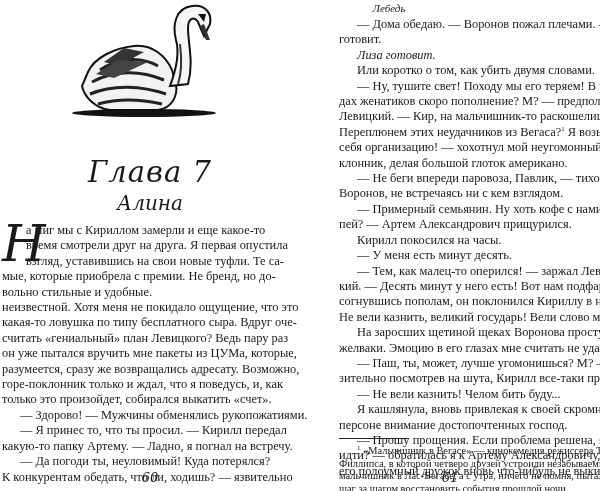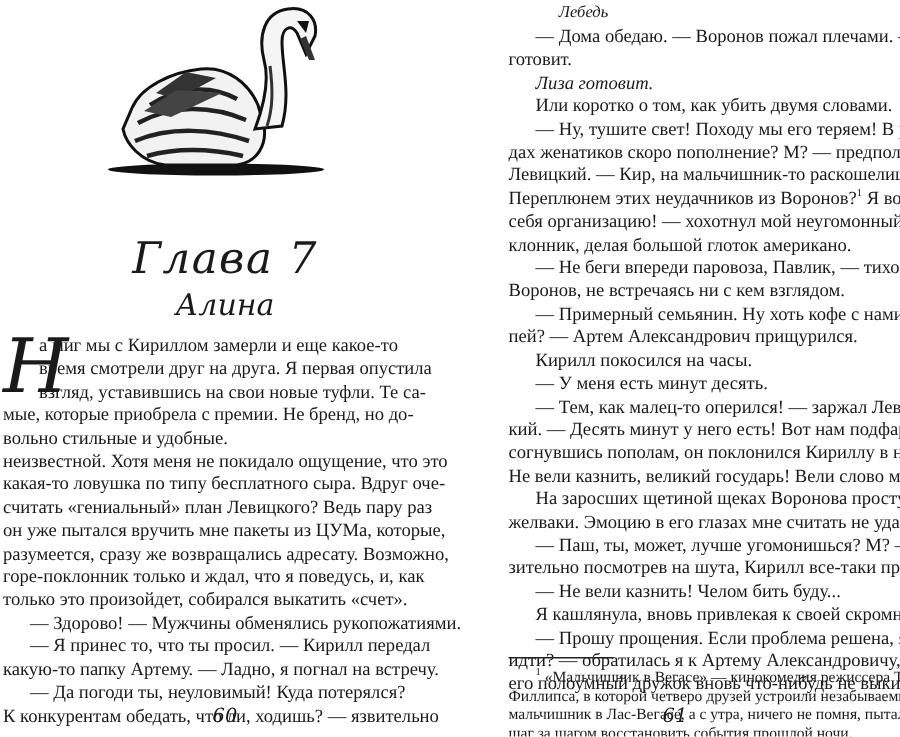--- a/index.html
+++ b/index.html
@@ -107,39 +107,40 @@
 
 <div class="page page-right">
   <div class="body-text right-text">
     <span class="line ind">— Дома обедаю. — Воронов пожал плечами. — Лиза</span>
     <span class="line last">готовит.</span>
     <span class="line last ind it">Лиза готовит.</span>
     <span class="line last ind">Или коротко о том, как убить двумя словами.</span>
     <span class="line ind">— Ну, тушите свет! Походу мы его теряем! В ря-</span>
     <span class="line">дах женатиков скоро пополнение? М? — предположил</span>
     <span class="line">Левицкий. — Кир, на мальчишник-то раскошелишься?</span>
-    <span class="line"><span>Переплюнем этих неудачников из Воронов?</span><sup class="ref">1</sup> <span>Я возьму на</span></span>
+    <span class="line"><span>Переплюнем этих неудачников из Вегаса?</span><sup class="ref">1</sup> <span>Я возьму на</span></span>
     <span class="line">себя организацию! — хохотнул мой неугомонный по-</span>
     <span class="line last">клонник, делая большой глоток американо.</span>
     <span class="line ind">— Не беги впереди паровоза, Павлик, — тихо ответил</span>
     <span class="line last">Воронов, не встречаясь ни с кем взглядом.</span>
     <span class="line ind">— Примерный семьянин. Ну хоть кофе с нами вы-</span>
     <span class="line last">пей? — Артем Александрович прищурился.</span>
     <span class="line last ind">Кирилл покосился на часы.</span>
     <span class="line last ind">— У меня есть минут десять.</span>
     <span class="line ind">— Тем, как малец-то оперился! — заржал Левиц-</span>
     <span class="line">кий. — Десять минут у него есть! Вот нам подфартило! —</span>
     <span class="line">согнувшись пополам, он поклонился Кириллу в ноги. —</span>
     <span class="line last">Не вели казнить, великий государь! Вели слово молвить!</span>
     <span class="line ind">На заросших щетиной щеках Воронова проступили</span>
     <span class="line last">желваки. Эмоцию в его глазах мне считать не удалось.</span>
     <span class="line ind">— Паш, ты, может, лучше угомонишься? М? — выра-</span>
     <span class="line">зительно посмотрев на шута, Кирилл все-таки присоеди-</span>
     <span class="line last ind">— Не вели казнить! Челом бить буду...</span>
     <span class="line ind">Я кашлянула, вновь привлекая к своей скромной</span>
+    <span class="line last">персоне внимание достопочтенных господ.</span>
     <span class="line ind">— Прошу прощения. Если проблема решена, я могу</span>
     <span class="line">идти? — обратилась я к Артему Александровичу, чтобы</span>
     <span class="line last">его полоумный дружок вновь что-нибудь не выкинул.</span>
   </div>
 
   <div class="footnote-rule"></div>
   <div class="footnote">
     <span class="line" style="text-indent:18px"><sup>1</sup> <span class="fn-title">«Мальчишник в Вегасе»</span><span> — кинокомедия режиссера Тодда</span></span>
     <span class="line">Филлипса, в которой четверо друзей устроили незабываемый</span>
     <span class="line">мальчишник в Лас-Вегасе, а с утра, ничего не помня, пытались</span>

